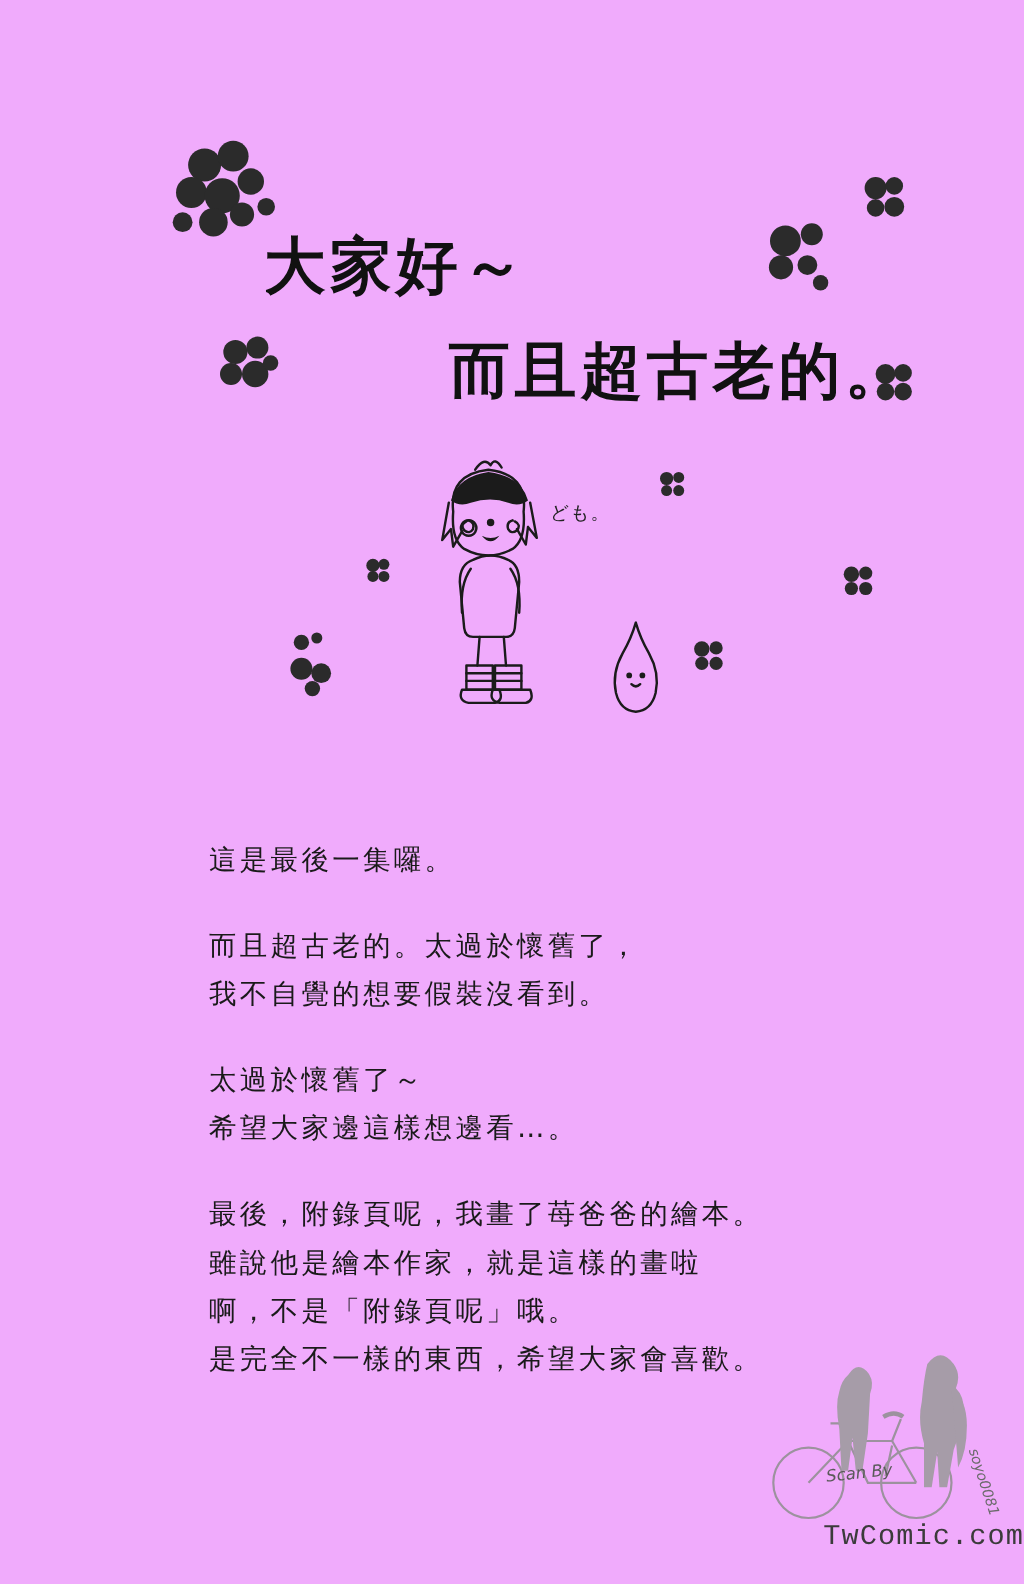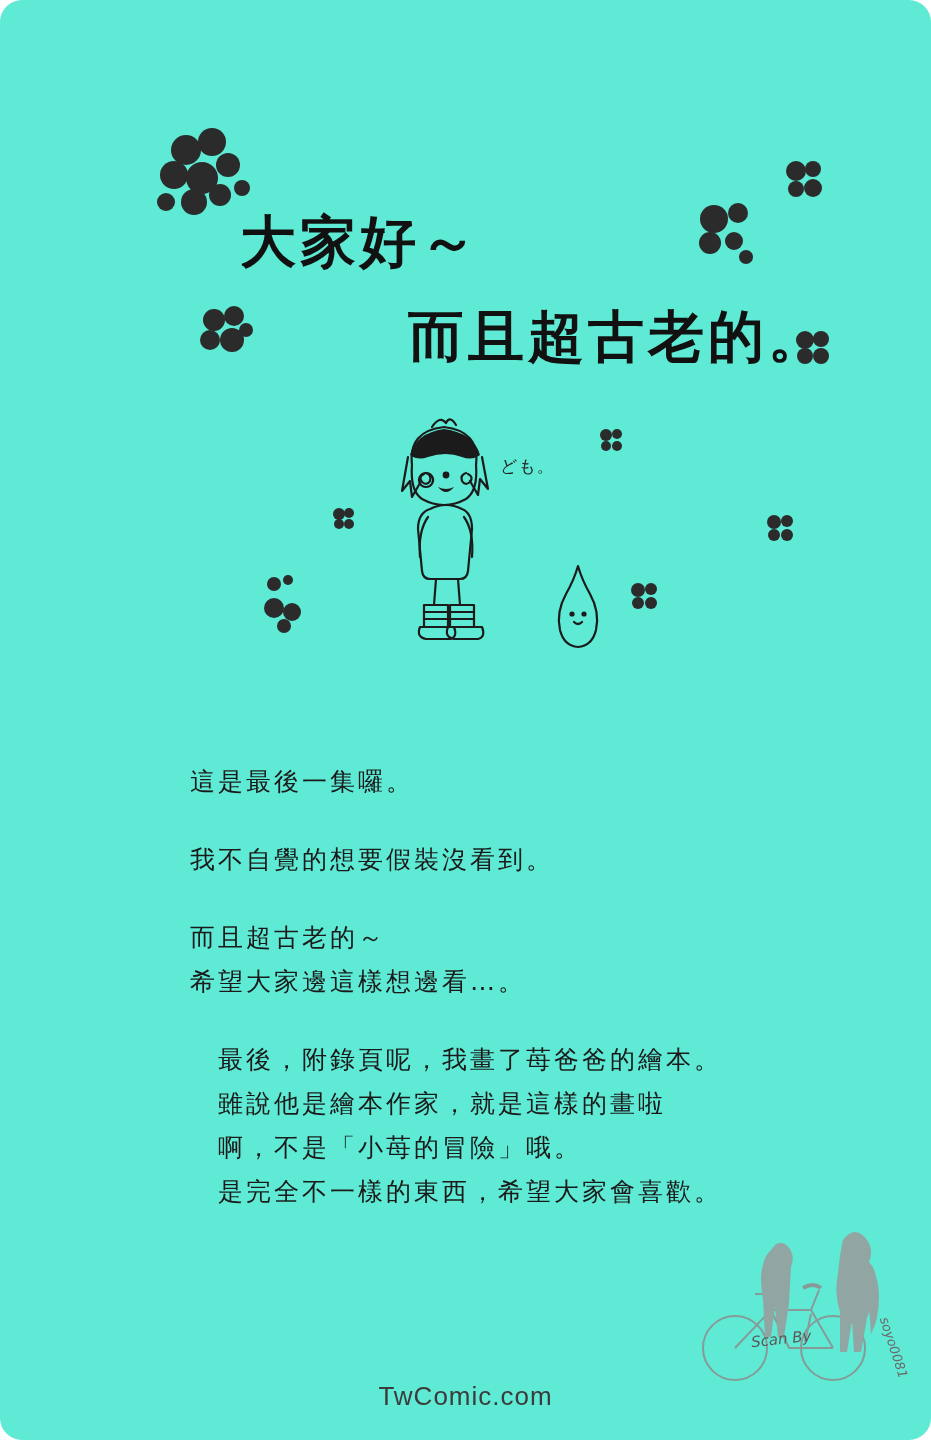--- a/index.html
+++ b/index.html
@@ -12,22 +12,21 @@
     height: 1440px;
     position: relative;
     overflow: hidden;
     font-family: "DejaVu Sans", sans-serif;
     color: #111111;
   }
 
   .page {
     position: absolute;
     inset: 0;
-    background: #5eead4;
-    border-radius: 22px;
+    background: #f0abfc;
   }
 
   
   .flower {
     position: absolute;
     pointer-events: none;
   }
   .flower svg { display: block; }
 
   
@@ -89,21 +88,21 @@
   
   .body-text {
     position: absolute;
     left: 190px;
     top: 760px;
     width: 700px;
   }
   .para {
     margin: 0 0 34px 0;
   }
-  .para:last-child { margin-bottom: 0; margin-left: 28px; }
+  .para:last-child { margin-bottom: 0; }
   .tline {
     font-size: 25px;
     line-height: 44px;
     letter-spacing: 3px;
     color: #1a1a1a;
     white-space: nowrap;
     font-family: "DejaVu Sans", sans-serif;
   }
   .tline.indent { padding-left: 28px; }
 
@@ -135,25 +134,25 @@
     color: #6a6a6a;
     transform: rotate(72deg);
     transform-origin: right bottom;
     white-space: nowrap;
   }
   .site-footer {
     position: absolute;
     left: 0;
     bottom: 28px;
     width: 931px;
-    text-align: center;
+    text-align: right;
     font-size: 26px;
     letter-spacing: 1px;
     color: #3b3b3b;
-    font-family: Liberation Sans, sans-serif;
+    font-family: Liberation Mono, monospace;
   }
 </style>
 </head>
 <body>
 
 <div class="page">
 
   <div class="flower" style="left:150px; top:120px;">
     <svg width="110" height="105" viewBox="0 0 110 105">
       <g fill="#2b2b2b">
@@ -329,32 +328,33 @@
     </svg>
   </div>
 
   <div class="body-text">
 
     <div class="para">
       <div class="tline">這是最後一集囉。</div>
     </div>
 
     <div class="para">
+      <div class="tline">而且超古老的。太過於懷舊了，</div>
       <div class="tline">我不自覺的想要假裝沒看到。</div>
     </div>
 
     <div class="para">
-      <div class="tline">而且超古老的～</div>
+      <div class="tline">太過於懷舊了～</div>
       <div class="tline">希望大家邊這樣想邊看…。</div>
     </div>
 
     <div class="para">
       <div class="tline">最後，附錄頁呢，我畫了苺爸爸的繪本。</div>
       <div class="tline">雖說他是繪本作家，就是這樣的畫啦</div>
-      <div class="tline">啊，不是「小苺的冒險」哦。</div>
+      <div class="tline">啊，不是「附錄頁呢」哦。</div>
       <div class="tline">是完全不一樣的東西，希望大家會喜歡。</div>
     </div>
 
   </div>
 
   <div class="bike-watermark">
     <svg width="210" height="190" viewBox="0 0 210 190">
       <g fill="none" stroke="#8e8e8e" stroke-width="2">
 
         <circle cx="42" cy="138" r="32"></circle>

